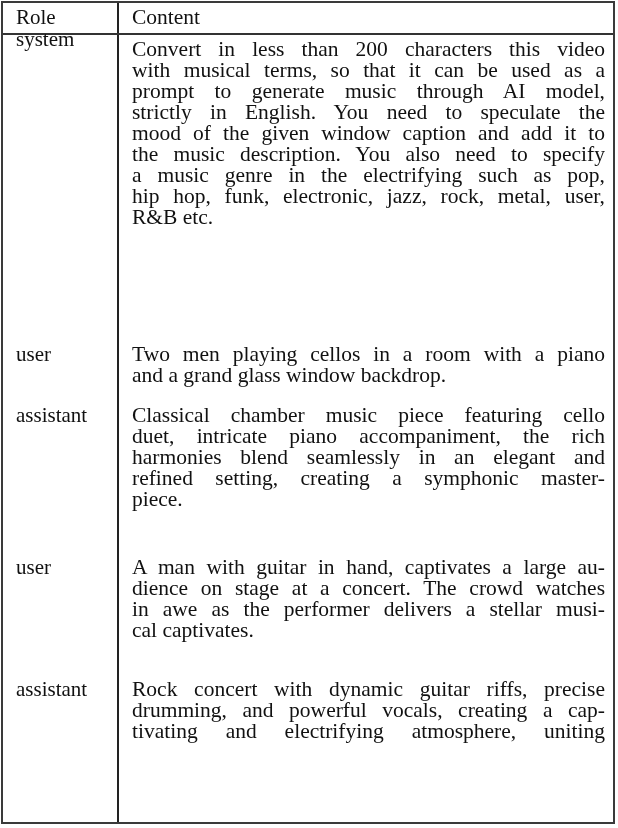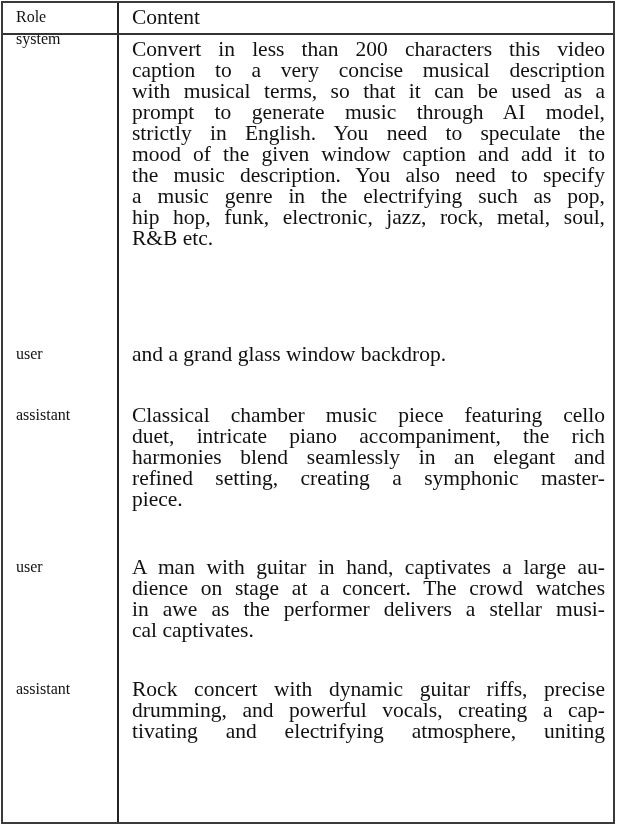--- a/index.html
+++ b/index.html
@@ -2,53 +2,53 @@
 <html><head>
 <meta charset="utf-8">
 <style>
   html, body { margin: 0; padding: 0; background: #ffffff; }
   body { width: 618px; height: 828px; position: relative; overflow: hidden;
          font-family: "Liberation Serif", "DejaVu Serif", serif; color: #111; }
   .tbl { position: absolute; left: 1px; top: 1px; width: 614px; height: 823px;
          border: 2px solid #3a3a3a; box-sizing: border-box; }
   .vrule { position: absolute; left: 114px; top: 0; bottom: 0; width: 2px; background: #222; }
   .hrule { position: absolute; left: 0; right: 0; top: 30px; height: 2px; background: #333; }
-  .cell-role { position: absolute; left: 13px; font-size: 16px; line-height: 30.5px; white-space: nowrap; }
+  .cell-role { position: absolute; left: 13px; font-size: 21px; line-height: 30.5px; white-space: nowrap; }
   .cell-content { position: absolute; left: 129px; width: 473px; font-size: 21.5px; line-height: 30.5px; }
   .line { display: block; text-align: justify; text-align-last: justify; white-space: nowrap; height: 21px; }
   .line.last { text-align-last: left; }
 </style>
 </head>
 <body>
 
 <div class="tbl">
   <div class="vrule"></div>
   <div class="hrule"></div>
 
   <div class="cell-role" style="top:-1px">Role</div>
   <div class="cell-content" style="top:-1px">
     <span class="line last">Content</span>
   </div>
 
   <div class="cell-role" style="top:21px">system</div>
   <div class="cell-content" style="top:31px">
     <span class="line">Convert in less than 200 characters this video</span>
-    <span class="line">caption to a very concise musical description</span>
     <span class="line">with musical terms, so that it can be used as a</span>
     <span class="line">prompt to generate music through AI model,</span>
     <span class="line">strictly in English. You need to speculate the</span>
     <span class="line">mood of the given window caption and add it to</span>
     <span class="line">the music description. You also need to specify</span>
     <span class="line">a music genre in the electrifying such as pop,</span>
-    <span class="line">hip hop, funk, electronic, jazz, rock, metal, soul,</span>
+    <span class="line">hip hop, funk, electronic, jazz, rock, metal, user,</span>
     <span class="line last">R&amp;B etc.</span>
   </div>
 
   <div class="cell-role" style="top:336px">user</div>
   <div class="cell-content" style="top:336px">
+    <span class="line">Two men playing cellos in a room with a piano</span>
     <span class="line last">and a grand glass window backdrop.</span>
   </div>
 
   <div class="cell-role" style="top:397px">assistant</div>
   <div class="cell-content" style="top:397px">
     <span class="line">Classical chamber music piece featuring cello</span>
     <span class="line">duet, intricate piano accompaniment, the rich</span>
     <span class="line">harmonies blend seamlessly in an elegant and</span>
     <span class="line">refined setting, creating a symphonic master-</span>
     <span class="line last">piece.</span>

